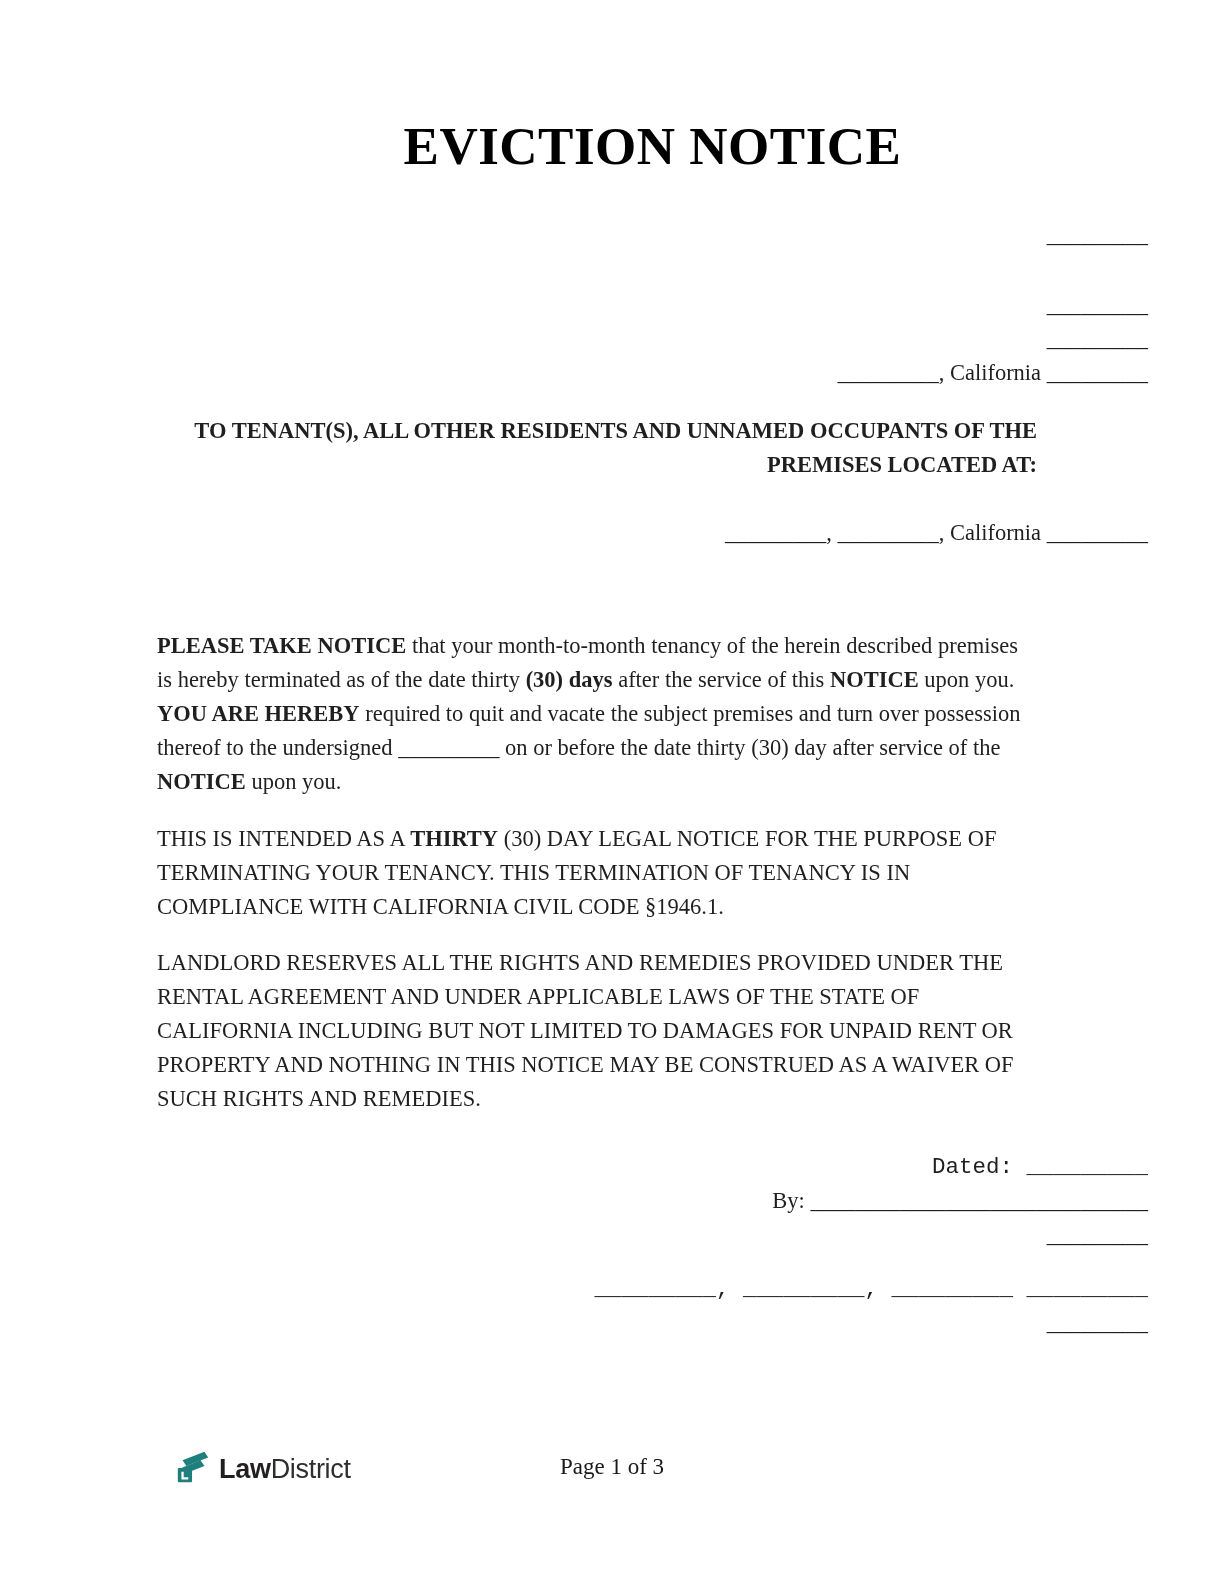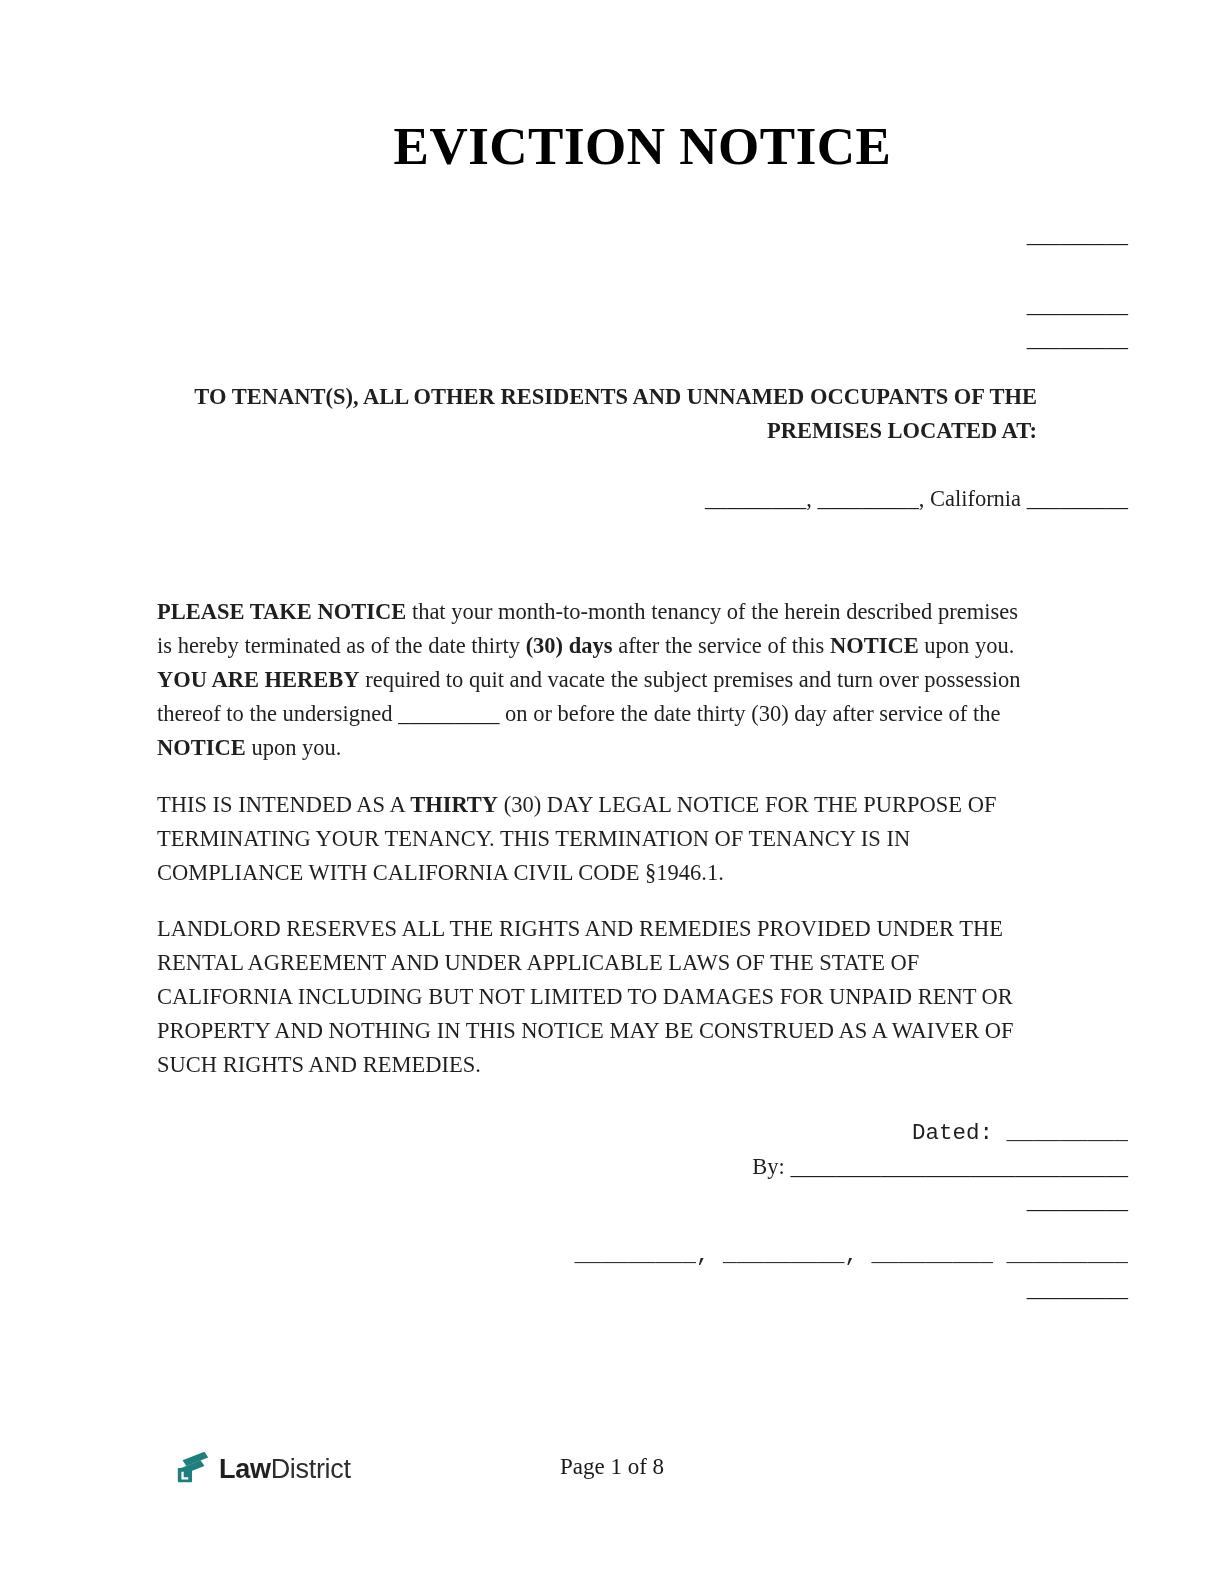--- a/index.html
+++ b/index.html
@@ -1,19 +1,19 @@
 <!DOCTYPE html>
 <html><head>
 <meta charset="utf-8">
 <style>
   html,body{margin:0;padding:0;background:#ffffff;}
   body{width:1224px;height:1584px;position:relative;
        font-family:"Liberation Serif", serif;color:#1f1f1f;}
   .page{position:relative;width:1224px;height:1584px;overflow:hidden;background:#fff;}
-  .content{padding:0 96px 0 157px;font-size:22.5px;line-height:34px;}
+  .content{padding:0 76px 0 157px;font-size:22.5px;line-height:34px;}
   .doc-title{margin:118px 0 0 0;font-size:53px;line-height:56px;font-weight:bold;
              text-align:center;color:#000;letter-spacing:0.5px;}
   .line{min-height:34px;line-height:34px;white-space:pre-wrap;text-align:right;}
   .blank-date{margin-top:44px;}
   .blank-addr1{margin-top:36px;}
   .recipient-heading{margin-top:24px;font-weight:bold;max-width:880px;}
   .premises-line{margin-top:34px;}
   .para{margin-top:14px;max-width:868px;text-align:left;}
   .para-first{margin-top:79px;}
   .dated-line{margin-top:34px;font-family:Liberation Mono, monospace;}
@@ -36,20 +36,21 @@
   <div class="content">
 
     <h1 class="doc-title">EVICTION NOTICE</h1>
 
     <div class="line blank-date">_________</div>
 
     <div class="line blank-addr1">_________</div>
 
     <div class="line">_________</div>
 
+    <div class="line">_________, California _________</div>
 
     <div class="recipient-heading">
       <div class="line">TO TENANT(S), ALL OTHER RESIDENTS AND UNNAMED OCCUPANTS OF THE</div>
       <div class="line">PREMISES LOCATED AT:</div>
     </div>
 
     <div class="line premises-line">_________, _________, California _________</div>
 
     <p class="para para-first"><b>PLEASE TAKE NOTICE</b><span> that your month-to-month tenancy of the herein described premises is hereby terminated as of the date thirty </span><b>(30) days</b><span> after the service of this </span><b>NOTICE</b><span> upon you. </span><b>YOU ARE HEREBY</b><span> required to quit and vacate the subject premises and turn over possession thereof to the undersigned _________ on or before the date thirty (30) day after service of the </span><b>NOTICE</b><span> upon you.</span></p>
 
@@ -78,15 +79,15 @@
             <polygon points="5,22 28,13 32,19 9,28"></polygon>
             <rect x="4" y="21" width="15" height="15" rx="1"></rect>
           </g>
           <path d="M9 25 v7 h6" stroke="#ffffff" stroke-width="2.4" fill="none"></path>
         </svg>
       </span>
       <span class="brand-text">
         <span class="law">Law</span><span class="district">District</span>
       </span>
     </div>
-    <div class="page-indicator">Page 1 of 8</div>
+    <div class="page-indicator">Page 1 of 3</div>
   </div>
 </div>
 
 </body></html>

